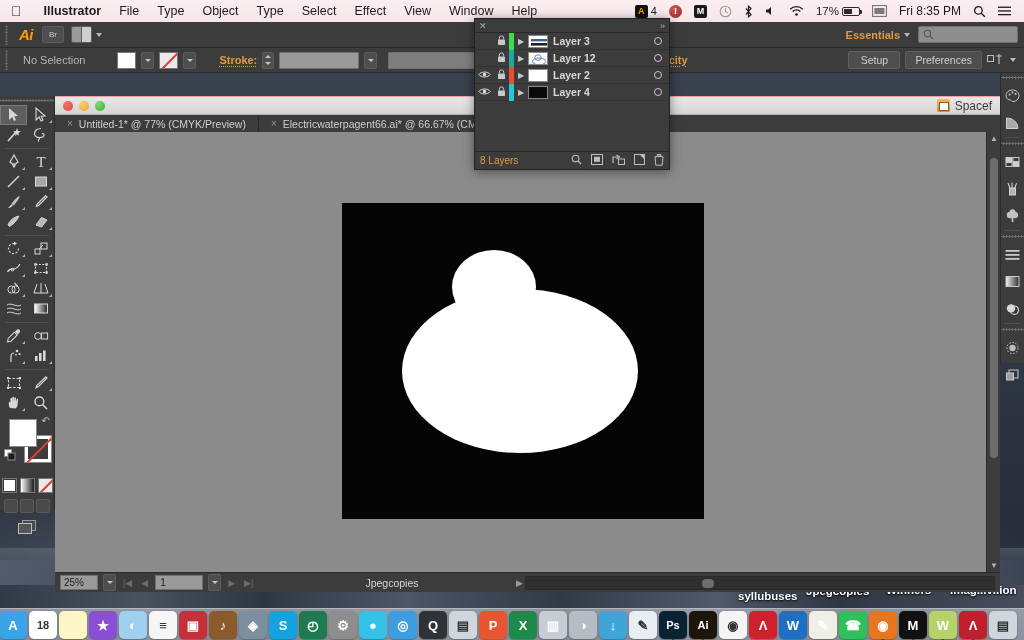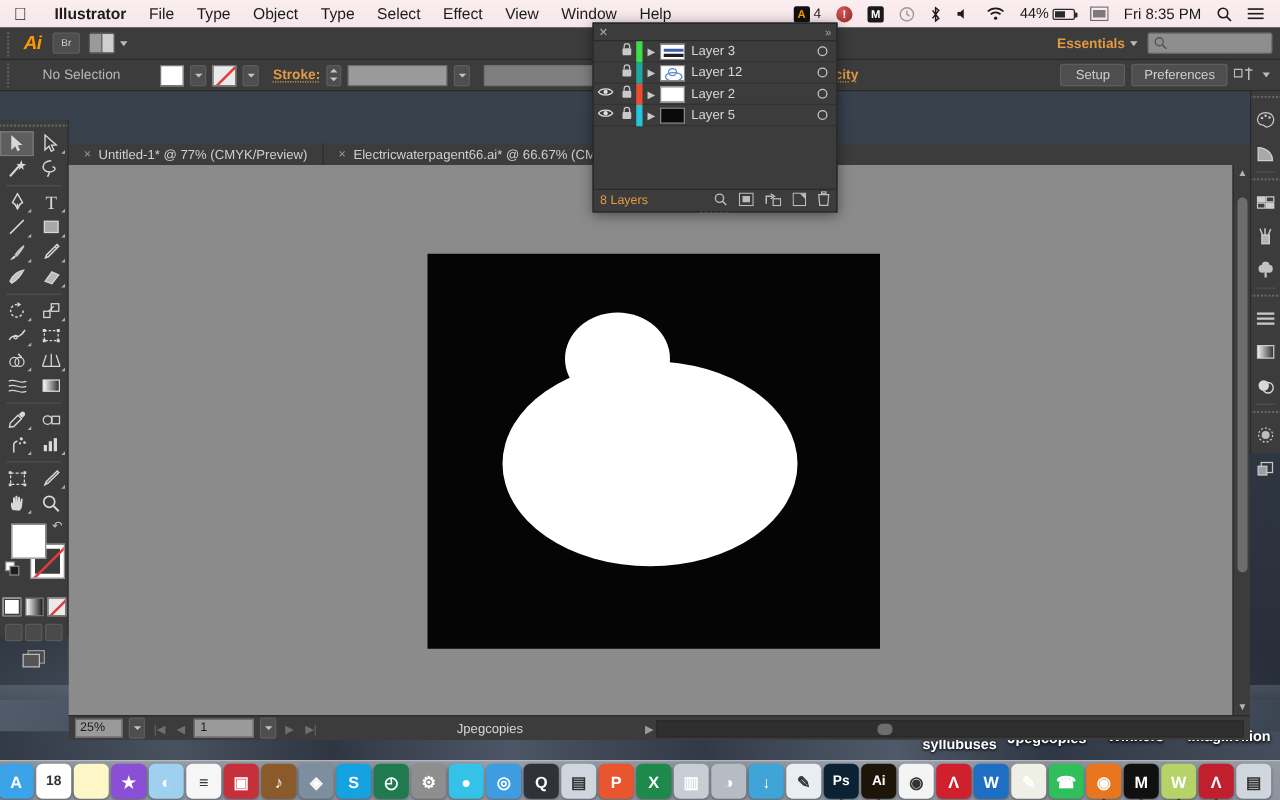--- a/index.html
+++ b/index.html
@@ -305,21 +305,21 @@
   .lrow{
     height:17px;display:flex;align-items:center;border-bottom:1px solid #323232;
     color:#d8d8d8;font-size:10.5px;position:relative;
   }
   .lrow.sel{ background:#56616e; }
   .lc-eye{ width:18px;text-align:center;color:#cfcfcf;font-size:10px; }
   .lc-lock{ width:16px;text-align:center;color:#b8b8b8;font-size:10px; }
   .lc-color{ width:5px;height:17px; }
   .lc-tri{ width:14px;text-align:center;color:#c8c8c8;font-size:8px; }
   .lc-thumb{ width:20px;height:13px;border:1px solid #8a8a8a;background:#fff;margin-right:5px;position:relative;overflow:hidden;}
-  .lc-name{ flex:1;white-space:nowrap;overflow:hidden; }
+  .lc-name{ flex:1;white-space:nowrap;overflow:hidden;font-weight:bold; }
   .lc-target{ width:22px;display:flex;align-items:center;justify-content:center; }
   .tcircle{ width:8px;height:8px;border-radius:50%;border:1.4px solid #c8c8c8; }
   .lrow.sel .corner-mark{
     position:absolute;right:0;top:0;width:0;height:0;
     border-top:7px solid #cfd6de;border-left:7px solid transparent;
   }
   #lpFooter{
     position:absolute;left:0;bottom:0;width:100%;height:18px;background:#3c3c3c;
     border-top:1px solid #2a2a2a;display:flex;align-items:center;padding:0 5px;
   }
@@ -409,21 +409,21 @@
         </svg>
     </span>
     <span class="si">
       <svg width="15" height="12" viewBox="0 0 15 12">
           <path d="M1.2 4.2a9 9 0 0 1 12.6 0" fill="none" stroke="#1b1b1b" stroke-width="1.4"></path>
           <path d="M3.6 6.5a5.6 5.6 0 0 1 7.8 0" fill="none" stroke="#1b1b1b" stroke-width="1.4"></path>
           <circle cx="7.5" cy="9.5" r="1.3" fill="#1b1b1b"></circle>
         </svg>
     </span>
     <span class="si">
-      <span style="font-size:11.5px;">44%</span>
+      <span style="font-size:11.5px;">17%</span>
       <span class="batt"></span>
     </span>
     <span class="si">
       <svg width="15" height="12" viewBox="0 0 15 12">
           <rect x="0.6" y="0.6" width="13.8" height="10.8" fill="none" stroke="#6a6a6a" stroke-width="1"></rect>
           <rect x="2.4" y="3" width="10" height="6" fill="#7a7a7a"></rect>
         </svg>
     </span>
     <span class="si" style="font-size:12px;">Fri 8:35 PM</span>
     <span class="si">
@@ -466,27 +466,27 @@
         <svg width="11" height="11" viewBox="0 0 11 11">
             <circle cx="4.4" cy="4.4" r="3.2" fill="none" stroke="#555" stroke-width="1.1"></circle>
             <path d="M6.9 6.9L10 10" stroke="#555" stroke-width="1.2"></path>
           </svg>
       </span>
     </span>
   </div>
 
   <div id="control">
     <span class="gripv"></span>
-    <span class="lbl" style="margin-left:17px;">No Selection</span>
+    <span class="lbl" style="margin-left:6px;">No Selection</span>
     <span style="width:22px;"></span>
     <span class="swatchbox"></span>
     <span class="minidd"></span>
     <span class="swatchnone"></span>
     <span class="minidd"></span>
-    <span class="lbl orange" style="margin-left:6px;">Stroke:</span>
+    <span class="lbl orange" style="margin-left:18px;">Stroke:</span>
     <span class="stepper">
         <i class="up"></i>
         <i class="dn"></i>
       </span>
     <span class="wfield" style="width:80px;"></span>
     <span class="minidd"></span>
     <span class="wfield dark" style="width:120px;margin-left:6px;"></span>
     <span class="minidd"></span>
     <span class="brushfield" style="margin-left:8px;width:78px;">
       <span class="dot"></span>
@@ -909,20 +909,31 @@
     </div>
     <div style="display:flex;justify-content:center;padding-top:4px;">
       <svg width="20" height="15" viewBox="0 0 20 15">
           <rect x="5.5" y="0.5" width="13" height="10" fill="#4a4a4a" stroke="#9a9a9a"></rect>
           <rect x="1.5" y="3.5" width="13" height="10" fill="#555" stroke="#bdbdbd"></rect>
         </svg>
     </div>
   </div>
 
   <div id="docwin">
+    <div id="titlebar">
+      <span class="tl">
+        <i class="r"></i>
+        <i class="y"></i>
+        <i class="g"></i>
+      </span>
+      <span class="wintitle">
+        <span class="wtico"></span>
+        <span>Spacef</span>
+      </span>
+    </div>
     <div id="tabbar">
         <span class="doctab">
           <span class="x">×</span>
           <span>Untitled-1* @ 77% (CMYK/Preview)</span>
         </span>
         <span class="doctab">
           <span class="x">×</span>
           <span>Electricwaterpagent66.ai* @ 66.67% (CMYK/Preview)</span>
         </span>
       </div>
@@ -1113,21 +1124,21 @@
             <path d="M0.8 4.5C3 1.2 10 1.2 12.2 4.5 10 7.8 3 7.8 0.8 4.5Z" fill="none" stroke="#e0e0e0" stroke-width="1"></path>
             <circle cx="6.5" cy="4.5" r="1.7" fill="#e0e0e0"></circle>
           </svg></span>
         <span class="lc-lock"><svg width="9" height="11" viewBox="0 0 9 11">
             <path d="M2.3 4.6V3.1a2.2 2.2 0 0 1 4.4 0v1.5" fill="none" stroke="#c9c9c9" stroke-width="1"></path>
             <rect x="1" y="4.5" width="7" height="5.6" rx="0.8" fill="#c9c9c9"></rect>
           </svg></span>
         <span class="lc-color" style="background: rgb(37, 198, 221);"></span>
         <span class="lc-tri">▶</span>
         <span class="lc-thumb" style="background: rgb(10, 10, 10);"></span>
-        <span class="lc-name">Layer 5</span>
+        <span class="lc-name">Layer 4</span>
         <span class="lc-target">
           <span class="tcircle"></span>
         </span>
       </div>
     </div>
   <div id="lpFooter">
     <span class="cnt">8 Layers</span>
     <span class="tools">
       <span>
         <svg width="11" height="11" viewBox="0 0 11 11">

